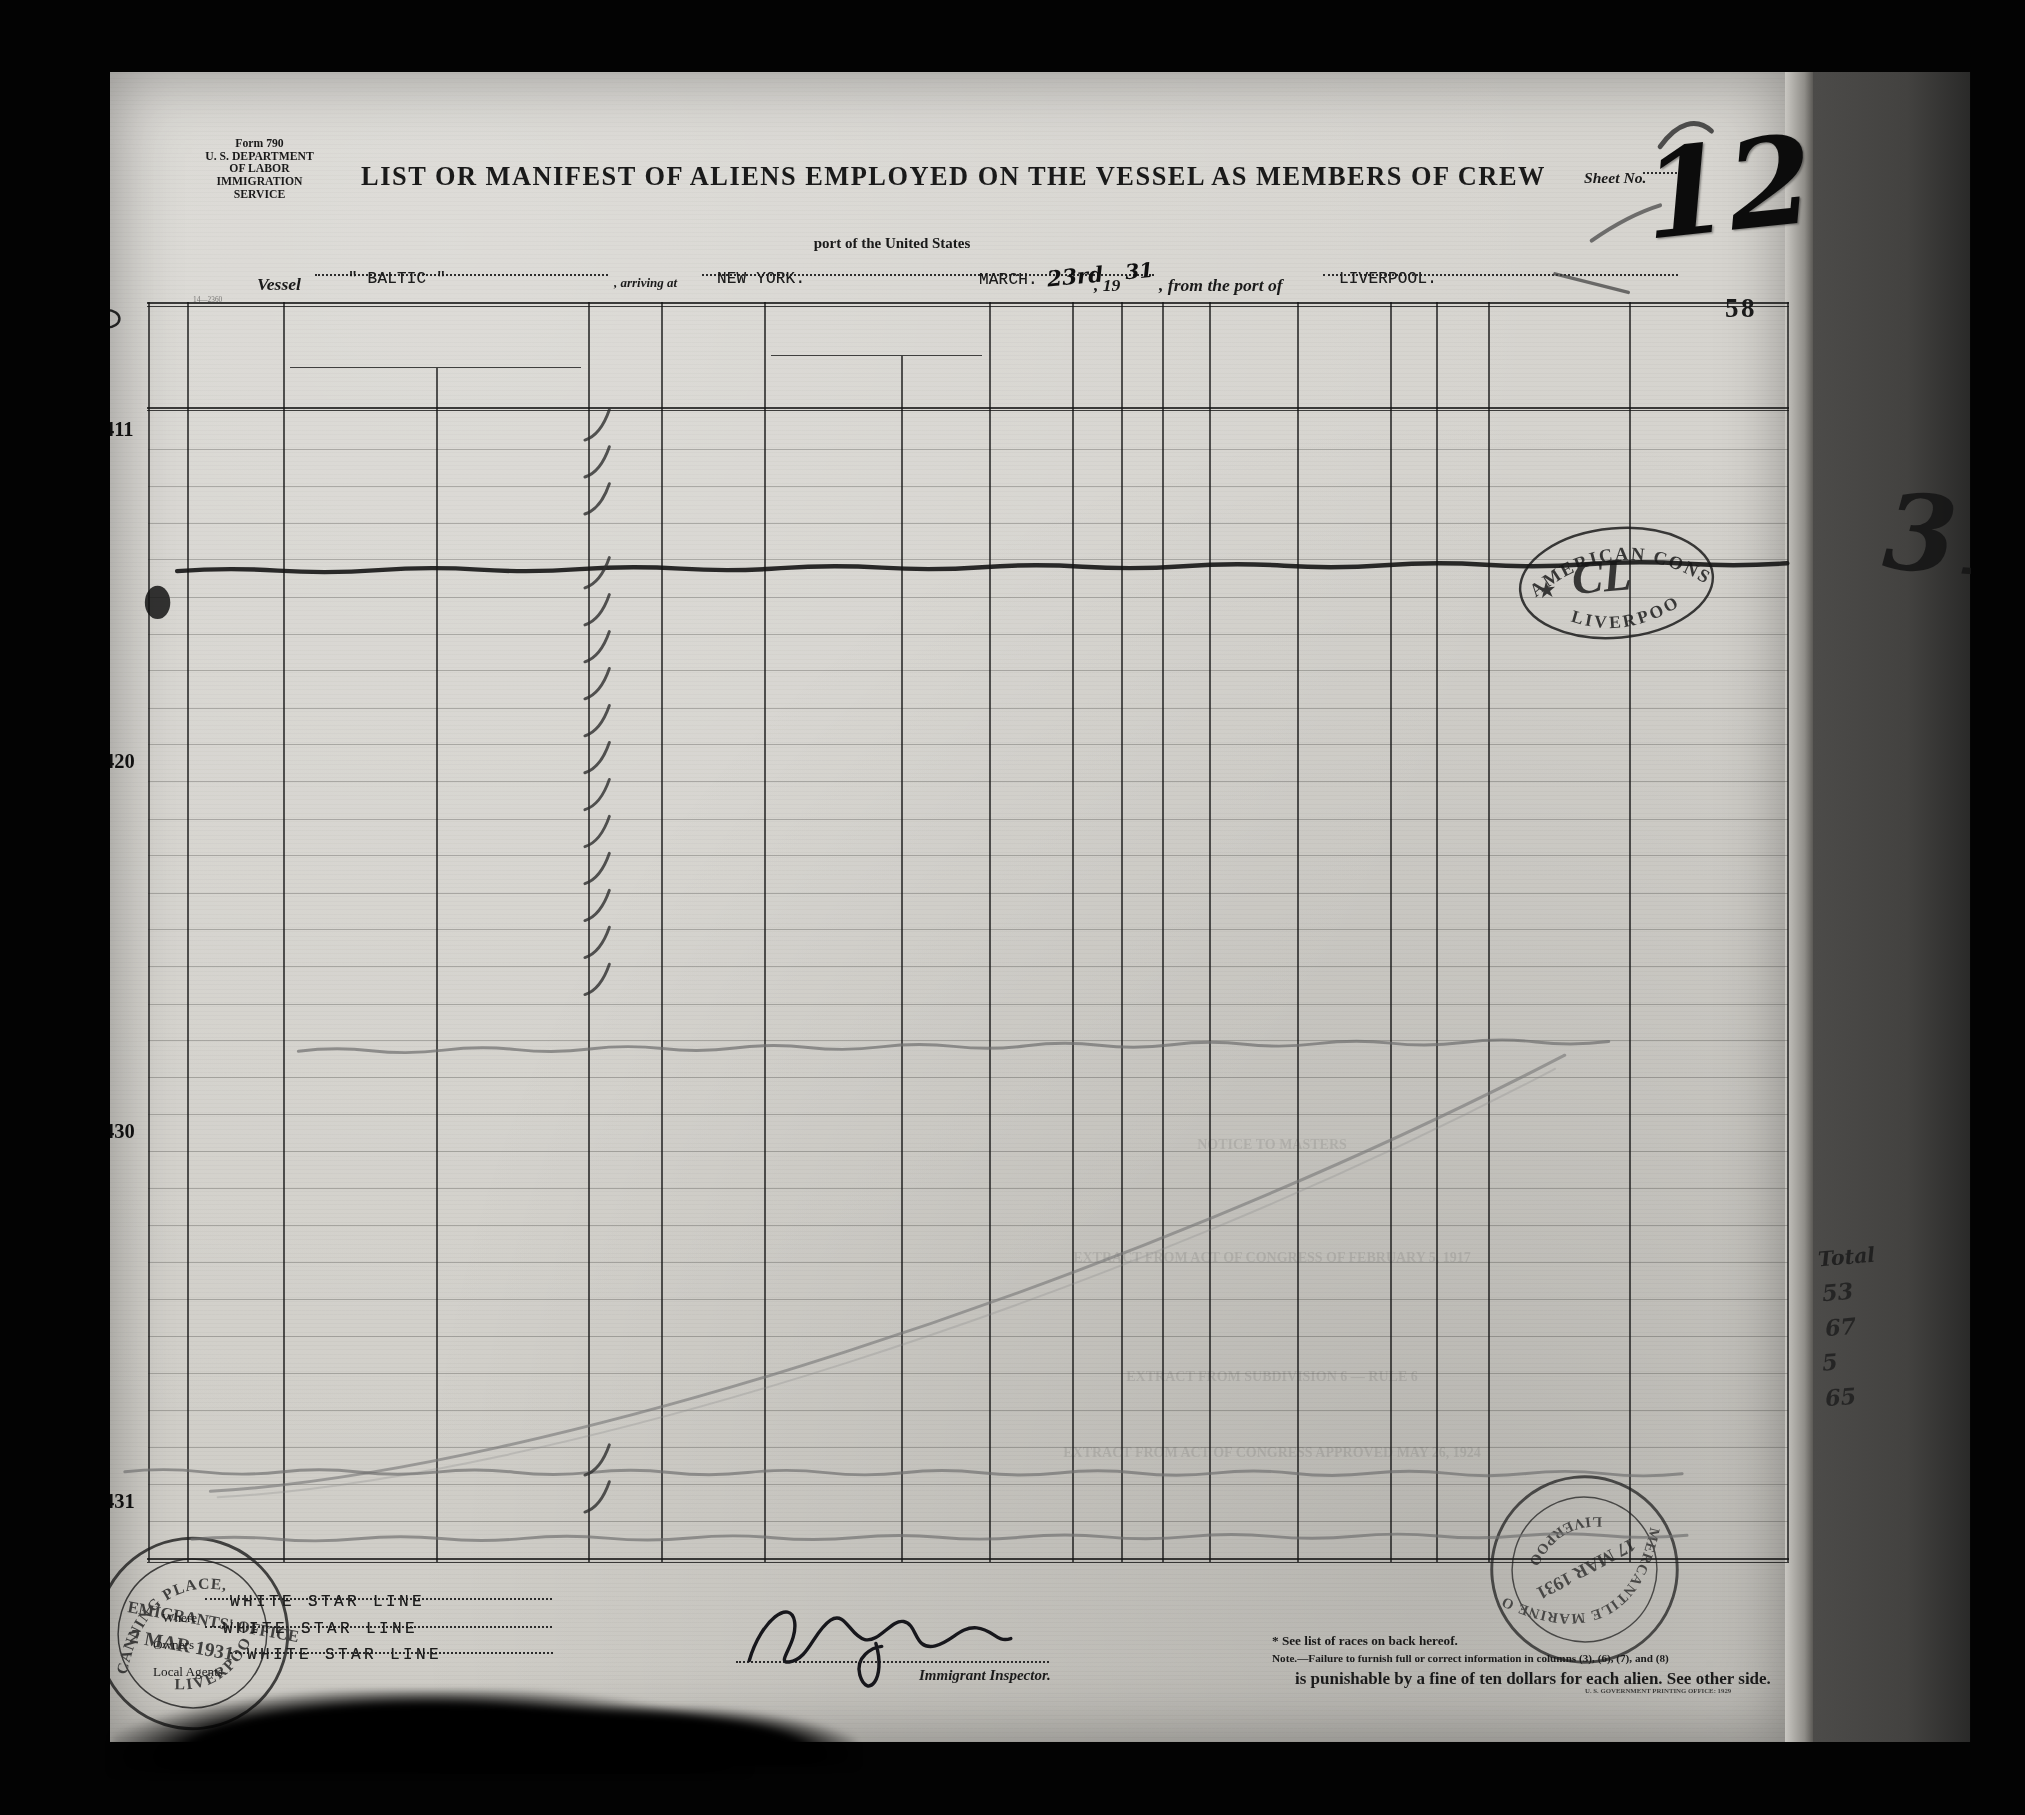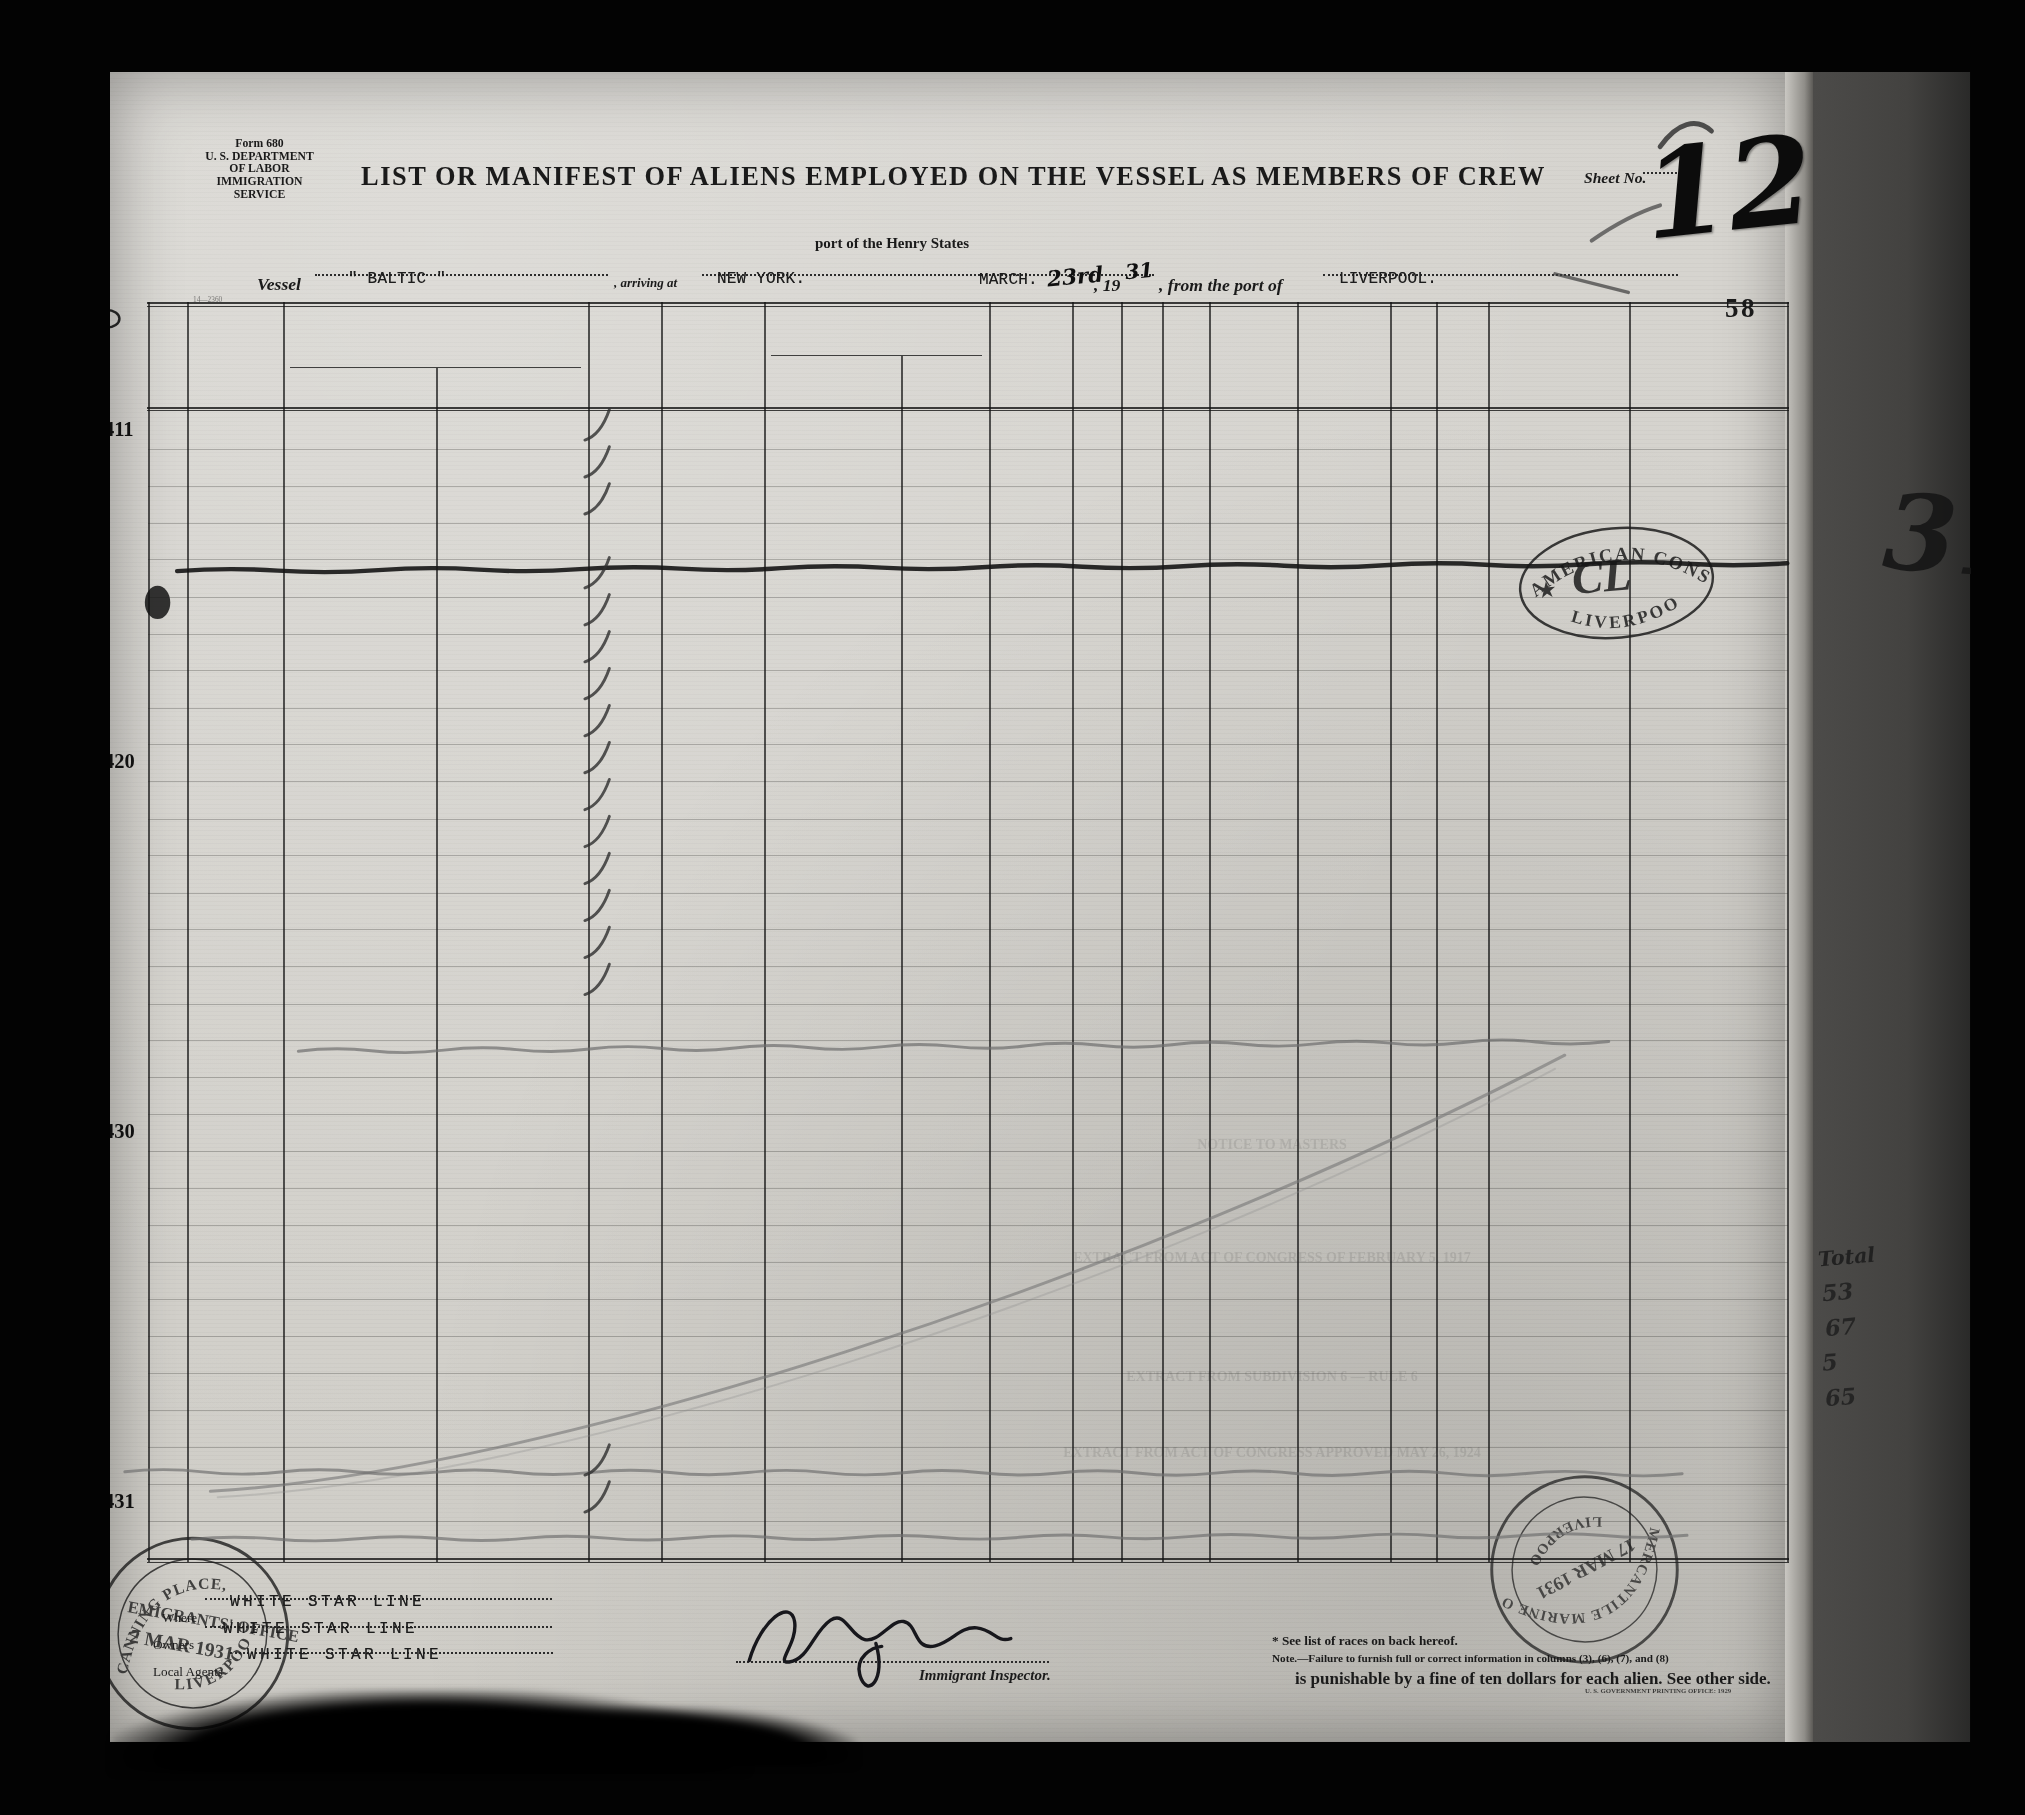--- a/index.html
+++ b/index.html
@@ -61,31 +61,31 @@
   <div class="nextpage"></div>
 
   <div class="hole" style="left:34px;top:223px;width:24.5px;height:33px;"></div>
   <div class="hole" style="left:34px;top:614px;width:24.5px;height:33px;"></div>
   <div class="hole" style="left:36px;top:741px;width:24.5px;height:33px;"></div>
   <div class="hole" style="left:39px;top:1157px;width:24.5px;height:33px;"></div>
   <div class="hole" style="left:39px;top:1269px;width:24.5px;height:33px;"></div>
   <div class="hole" style="left:42px;top:1494px;width:24.5px;height:33px;"></div>
 
   <div class="abs printed b z6" style="left:196px;top:138px;width:127px;text-align:center;font-size:11.7px;line-height:12.7px;">
-    <div>Form 680</div>
+    <div>Form 790</div>
     <div>U. S. DEPARTMENT OF LABOR</div>
     <div>IMMIGRATION SERVICE</div>
   </div>
 
   <div class="abs printed b z6" style="left:210px;top:161px;width:1487px;text-align:center;font-size:26.4px;letter-spacing:1.5px;">LIST OR MANIFEST OF ALIENS EMPLOYED ON THE VESSEL AS MEMBERS OF CREW</div>
 
 
   <div class="abs printed b z6" style="left:161px;top:215px;width:1462px;text-align:center;font-size:15px;line-height:18.6px;">
     <br>
-    <span>port of the Henry States</span>
+    <span>port of the United States</span>
   </div>
 
   <div class="abs printed b i z6" style="left:1584px;top:169px;font-size:15.6px;">Sheet No.</div>
   <div class="dotted" style="left:1643px;top:172px;width:34px;"></div>
   <div class="abs z7" style="left:1643px;top:115px;font-family:'DejaVu Serif',serif;font-style:italic;font-weight:700;font-size:122px;color:#0c0c0c;transform:rotate(-6deg);text-shadow:1.5px 1.5px 2px rgba(0,0,0,.35);">12</div>
   <div class="abs printed b z6" style="left:1725px;top:293px;font-size:27px;letter-spacing:2.4px;">58</div>
 
   <div class="abs printed b i z6" style="left:257px;top:274px;font-size:17.6px;">Vessel</div>
   <div class="abs typed z6" style="left:348px;top:270px;">" BALTIC "</div>
   <div class="dotted" style="left:315px;top:274px;width:293px;"></div>

